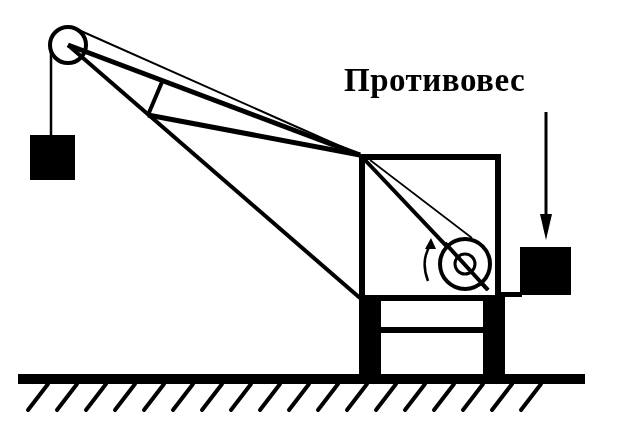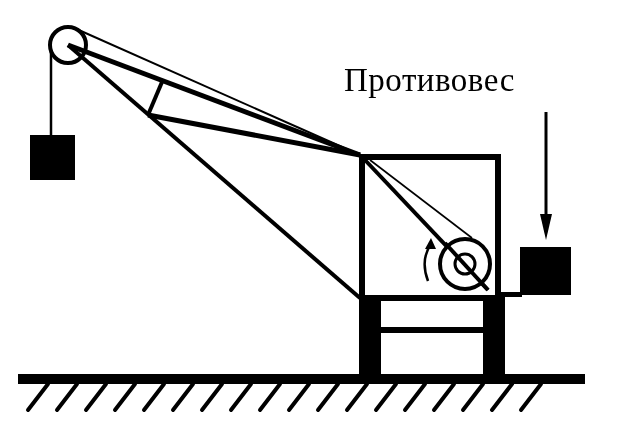--- a/index.html
+++ b/index.html
@@ -6,20 +6,21 @@
     body { width: 630px; height: 447px; position: relative; overflow: hidden; }
     #figure { position: absolute; left: 0; top: 0; width: 630px; height: 447px; }
     .label {
       position: absolute;
       font-family: "Liberation Serif", "DejaVu Serif", serif;
       font-size: 33px;
       color: #000;
       letter-spacing: 0.5px;
       white-space: nowrap;
       line-height: 1;
+      font-weight: bold;
     }
   </style>
 </head>
 <body>
 
 <div id="figure">
   <svg width="630" height="447" viewBox="0 0 630 447" xmlns="http://www.w3.org/2000/svg">
 
     <g>
       <circle cx="68" cy="45" r="18" fill="none" stroke="#000" stroke-width="4"></circle>

